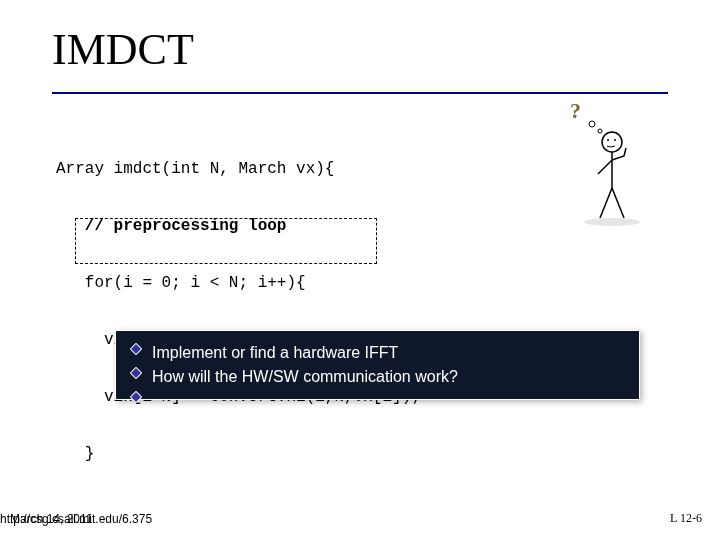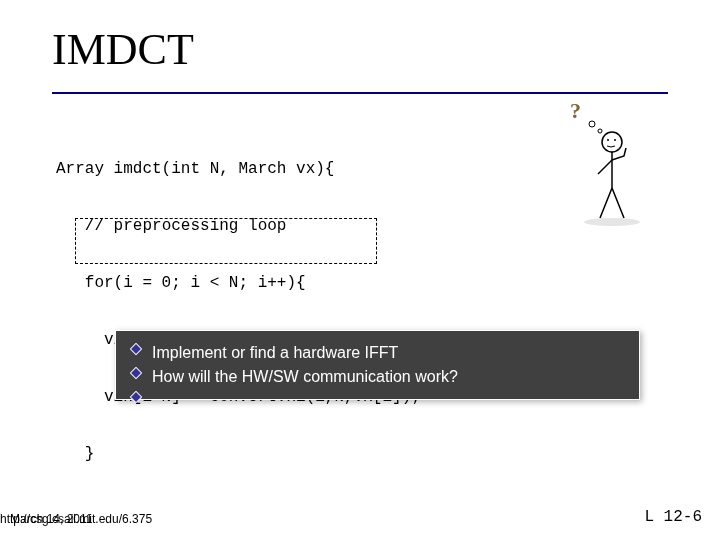--- a/index.html
+++ b/index.html
@@ -47,39 +47,39 @@
     line-height: 19px;
     color: #000;
     white-space: pre;
   }
 
   .code-line {
     display: block;
   }
 
   .bold {
-    font-weight: normal;
+    font-weight: bold;
   }
 
   .dashed-box {
     position: absolute;
     top: 218px;
     left: 75px;
     width: 300px;
     height: 44px;
     border: 1.5px dashed #000;
     pointer-events: none;
   }
 
   .callout {
     position: absolute;
     top: 330px;
     left: 115px;
     width: 495px;
-    background: #404040;
+    background: #0f172a;
     border: 1px solid #fff;
     box-shadow: 2px 2px 6px rgba(0,0,0,0.3);
     padding: 10px 14px;
     color: #fff;
     font-family: Verdana, Geneva, sans-serif;
     font-size: 16px;
     line-height: 24px;
   }
 
   .callout-item {
@@ -115,22 +115,22 @@
     width: 720px;
     font-family: "Comic Sans MS", "Comic Sans", cursive, sans-serif;
     font-size: 12px;
     color: #000;
   }
 
   .footer-right {
     position: absolute;
     bottom: 14px;
     right: 18px;
-    font-family: Liberation Mono, monospace;
-    font-size: 16px;
+    font-family: Liberation Serif, serif;
+    font-size: 12px;
     color: #000;
   }
 
   
   .thinker {
     position: absolute;
     top: 98px;
     right: 60px;
     width: 100px;
     height: 130px;

